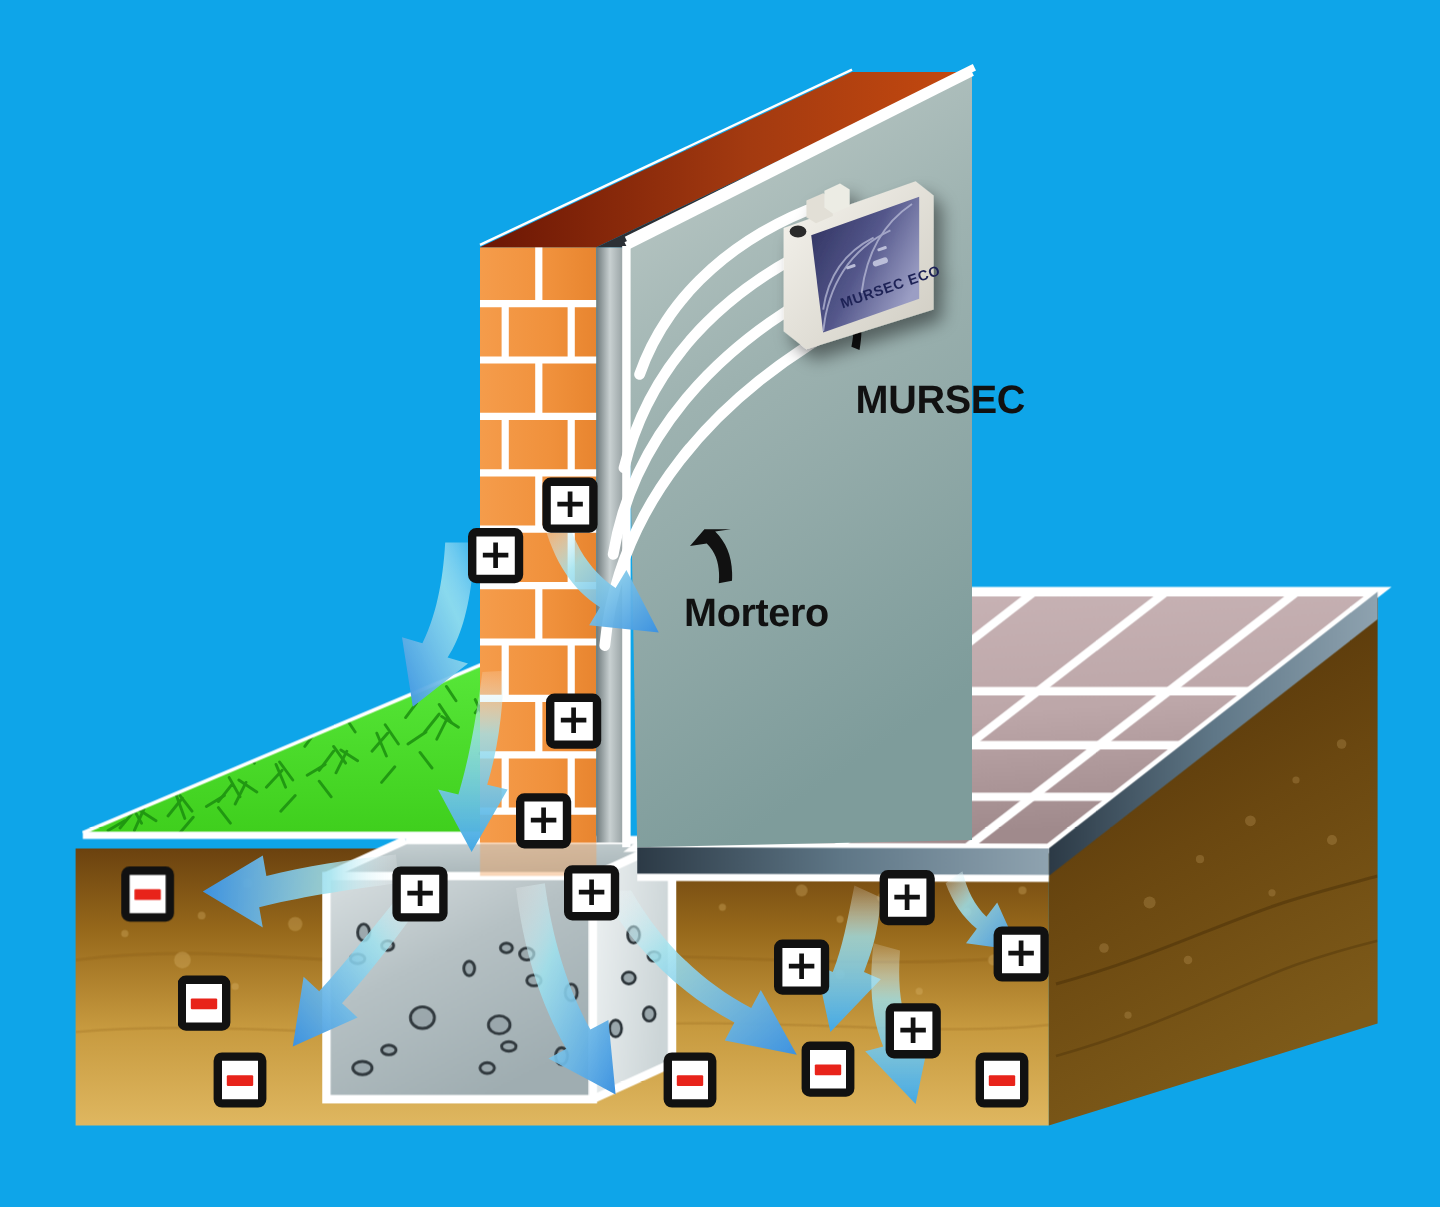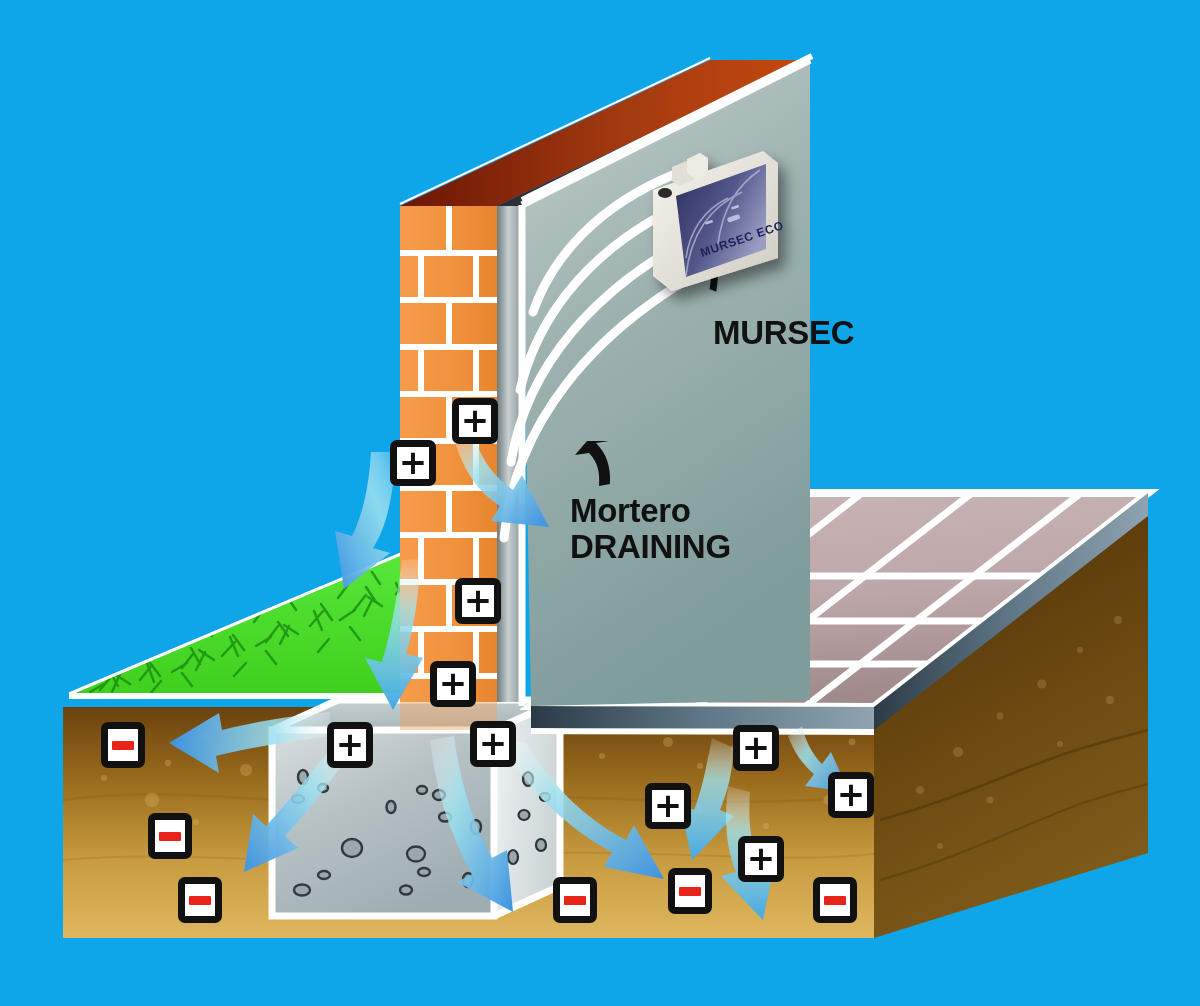--- a/index.html
+++ b/index.html
@@ -391,21 +391,20 @@
       <ellipse cx="665" cy="193" rx="7" ry="5" fill="#2a2a2a"></ellipse>
     </g>
   </svg>
 
   <div class="lbl" id="lbl-mursec">
     <span>MURSEC</span>
   </div>
 
   <div class="lbl" id="lbl-mortero">
     <span>Mortero</span>
-    <span class="l2">DRAINING</span>
   </div>
 
   <div id="charge-layer">
       <div class="badge plus" style="left: 452px; top: 398px;">
         <span class="sym">+</span>
       </div>
       <div class="badge plus" style="left: 390px; top: 440px;">
         <span class="sym">+</span>
       </div>
       <div class="badge plus" style="left: 455px; top: 578px;">

